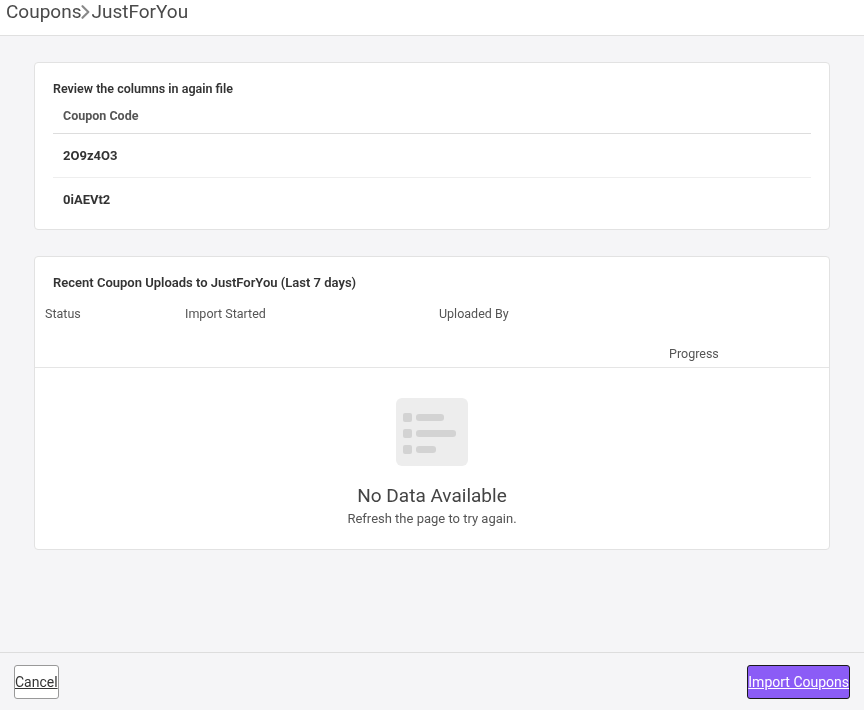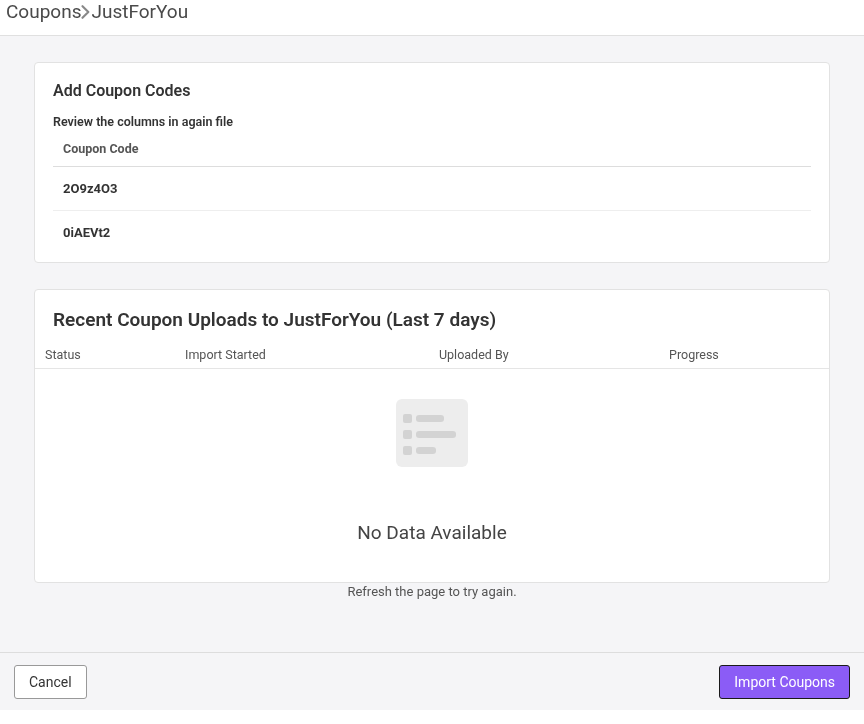--- a/index.html
+++ b/index.html
@@ -96,45 +96,44 @@
       background: #fff;
       border: 1px solid #e2e2e2;
       border-radius: 4px;
       padding-top: 18px;
       margin-bottom: 26px;
       height: 294px;
       display: flex;
       flex-direction: column;
     }
     .recent-heading {
-      font-size: 19px;
+      font-size: 13px;
       font-weight: 600;
       color: #333;
       padding: 0 18px 16px 18px;
     }
     .uploads-header {
       display: flex;
       font-size: 12.5px;
       color: #555;
       padding: 0 10px 6px 10px;
       border-bottom: 1px solid #e5e5e5;
     }
     .col-status { flex: 0 0 140px; }
     .col-import { flex: 0 0 254px; }
     .col-by { flex: 0 0 230px; }
-    .col-progress { flex: 1; }
+    .col-progress { flex: 1; margin-top: 40px; }
     
     .empty-state {
       flex: 1;
       display: flex;
       flex-direction: column;
       align-items: center;
       justify-content: center;
       padding: 30px 0 40px 0;
-      gap: 36px;
     }
     .empty-icon {
       width: 78px;
       height: 68px;
       margin-bottom: 18px;
       position: relative;
     }
     .empty-title {
       font-size: 19px;
       color: #444;
@@ -150,24 +149,25 @@
       border-top: 1px solid #ddd;
       background: #f5f5f7;
       padding: 14px 14px;
       display: flex;
       justify-content: space-between;
       align-items: center;
       height: 58px;
     }
     .btn {
       font-size: 14px;
-      padding: 8px 14px;
+      padding: 8px 0;
       border-radius: 3px;
       cursor: pointer;
       font-family: inherit;
+      text-decoration: underline;
     }
     .btn-cancel {
       background: #fff;
       border: 1px solid #999;
       color: #333;
     }
     .btn-import {
       background: #8b5cf6;
       color: #fff;
       border: 1px solid #1a1a1a;
@@ -184,21 +184,20 @@
           <path d="M1 1 L6 6 L1 11" stroke="#888" stroke-width="1.8" fill="none" stroke-linecap="round" stroke-linejoin="round"></path>
         </svg>
     </span>
     <span>JustForYou</span>
   </div>
 </div>
 
 <div class="main-area">
 
   <div class="card">
-    <div class="card-heading">Add Coupon Codes</div>
     <div class="subhead">Review the columns in again file</div>
     <div class="preview-table">
       <div class="preview-header">Coupon Code</div>
       <div class="preview-row">2O9z4O3</div>
       <div class="preview-row">0iAEVt2</div>
     </div>
   </div>
 
   <div class="card-recent">
     <div class="recent-heading">Recent Coupon Uploads to JustForYou (Last 7 days)</div>

